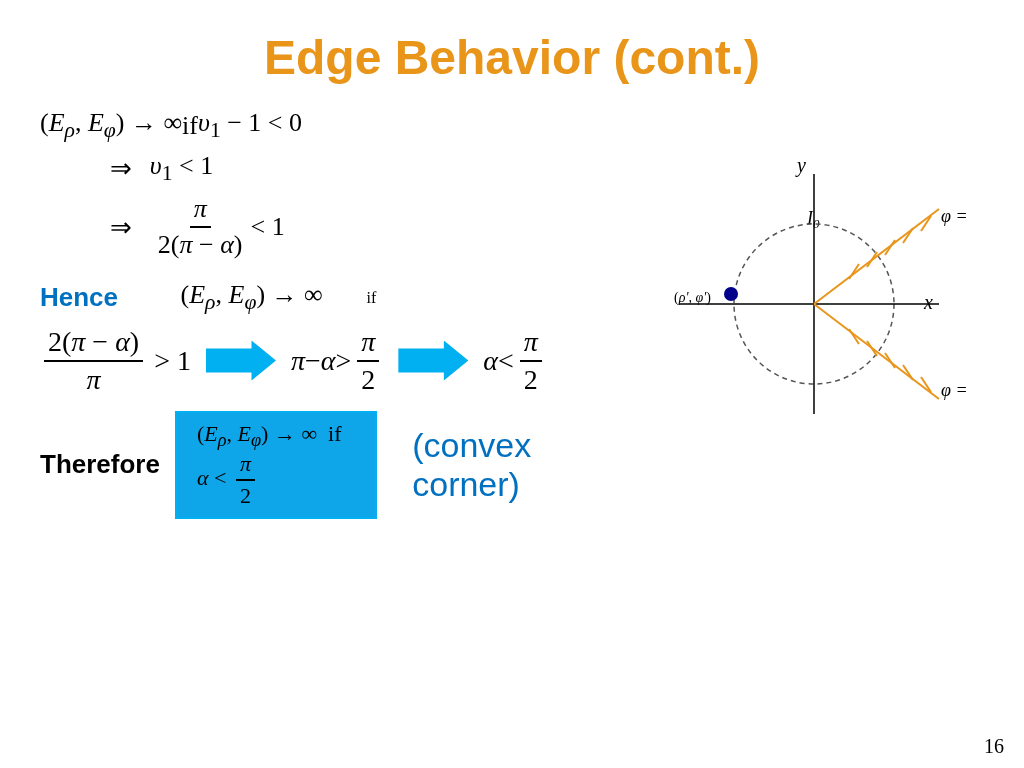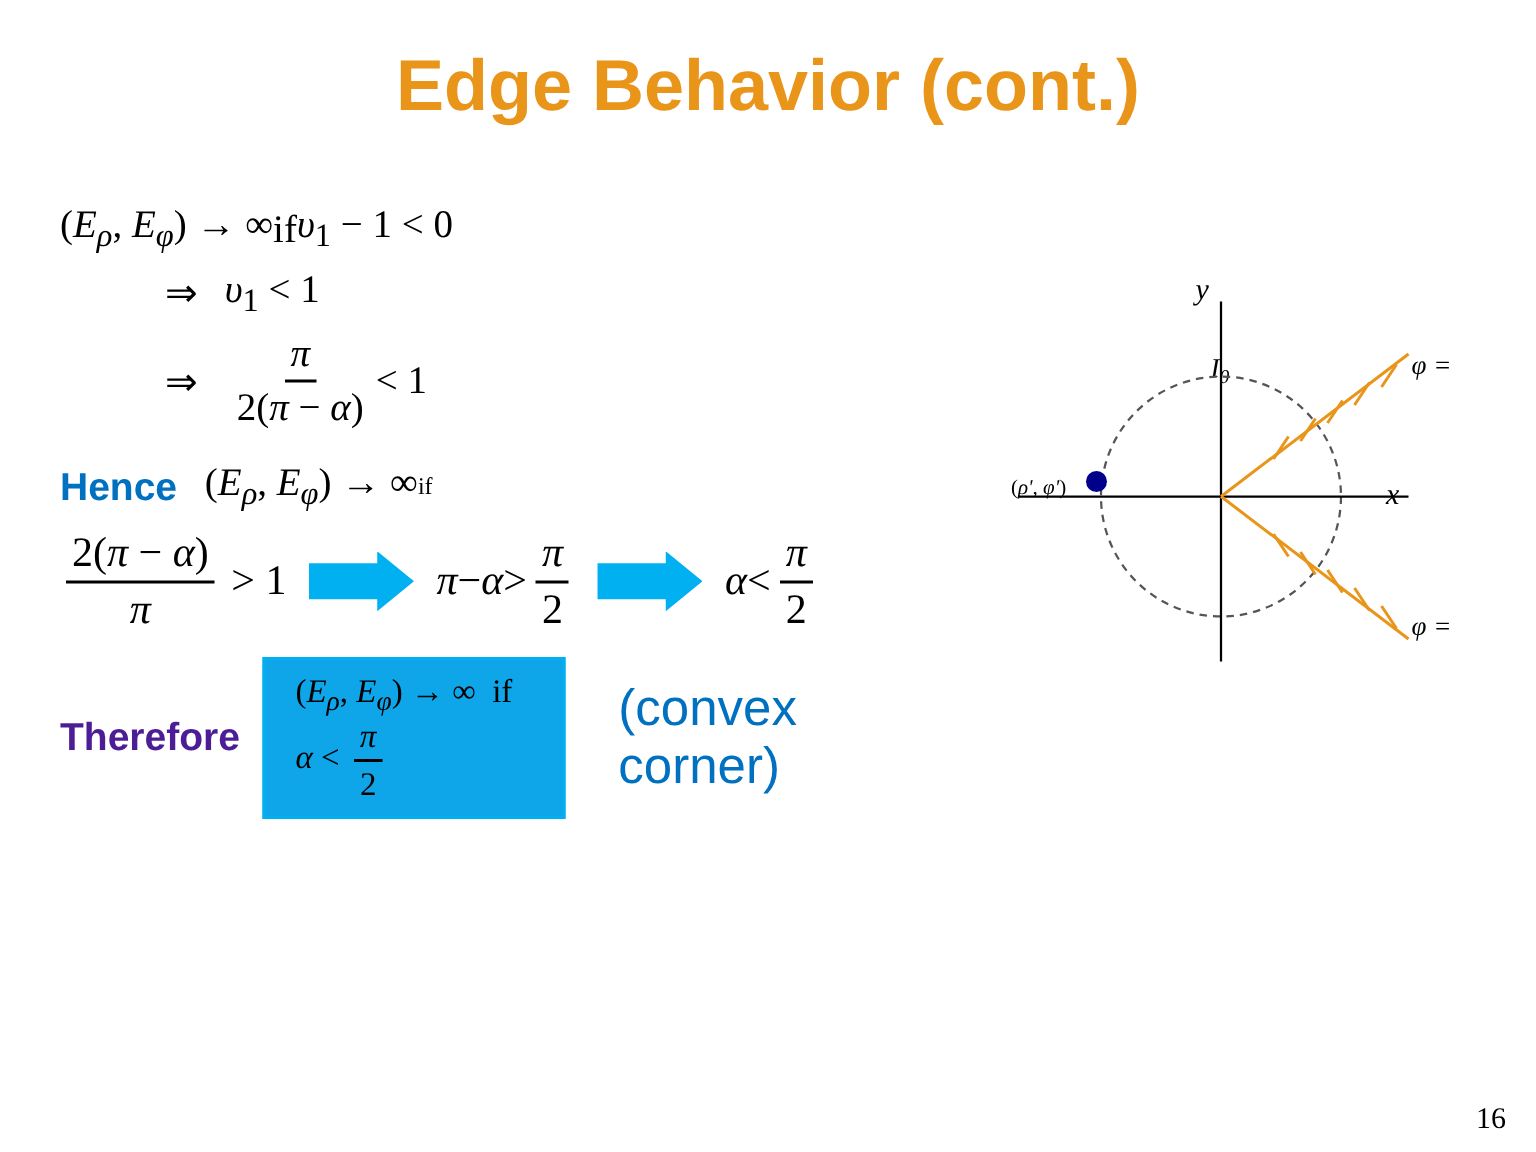--- a/index.html
+++ b/index.html
@@ -18,21 +18,21 @@
       position: relative;
       padding: 20px 40px;
     }
 
     .title {
       text-align: center;
       font-size: 48px;
       font-weight: bold;
       color: #E8951A;
       font-family: Arial, sans-serif;
-      margin-bottom: 32px;
+      margin-bottom: 5px;
       margin-top: 10px;
     }
 
     .content-area {
       display: flex;
       width: 100%;
     }
 
     .left-content {
       flex: 1;
@@ -94,21 +94,21 @@
     .therefore-box {
       background: #0ea5e9;
       border: 2px solid #00B0F0;
       padding: 8px 20px;
       display: inline-flex;
       align-items: center;
       gap: 8px;
     }
 
     .therefore-text {
-      color: #4c1d95;
+      color: #000000;
       font-family: Arial, sans-serif;
       font-size: 26px;
       font-weight: bold;
     }
 
     .convex-text {
       color: #0070C0;
       font-family: Arial, sans-serif;
       font-size: 34px;
       margin-left: 20px;
@@ -147,20 +147,21 @@
       margin: 8px 0 8px 60px;
       font-size: 26px;
       display: flex;
       align-items: center;
     }
 
     .hence-row {
       display: flex;
       align-items: center;
       margin-bottom: 10px;
+      gap: 44px;
     }
 
     .result-row {
       display: flex;
       align-items: center;
       margin: 0 0 15px 0;
       gap: 15px;
     }
 
     .therefore-row {

